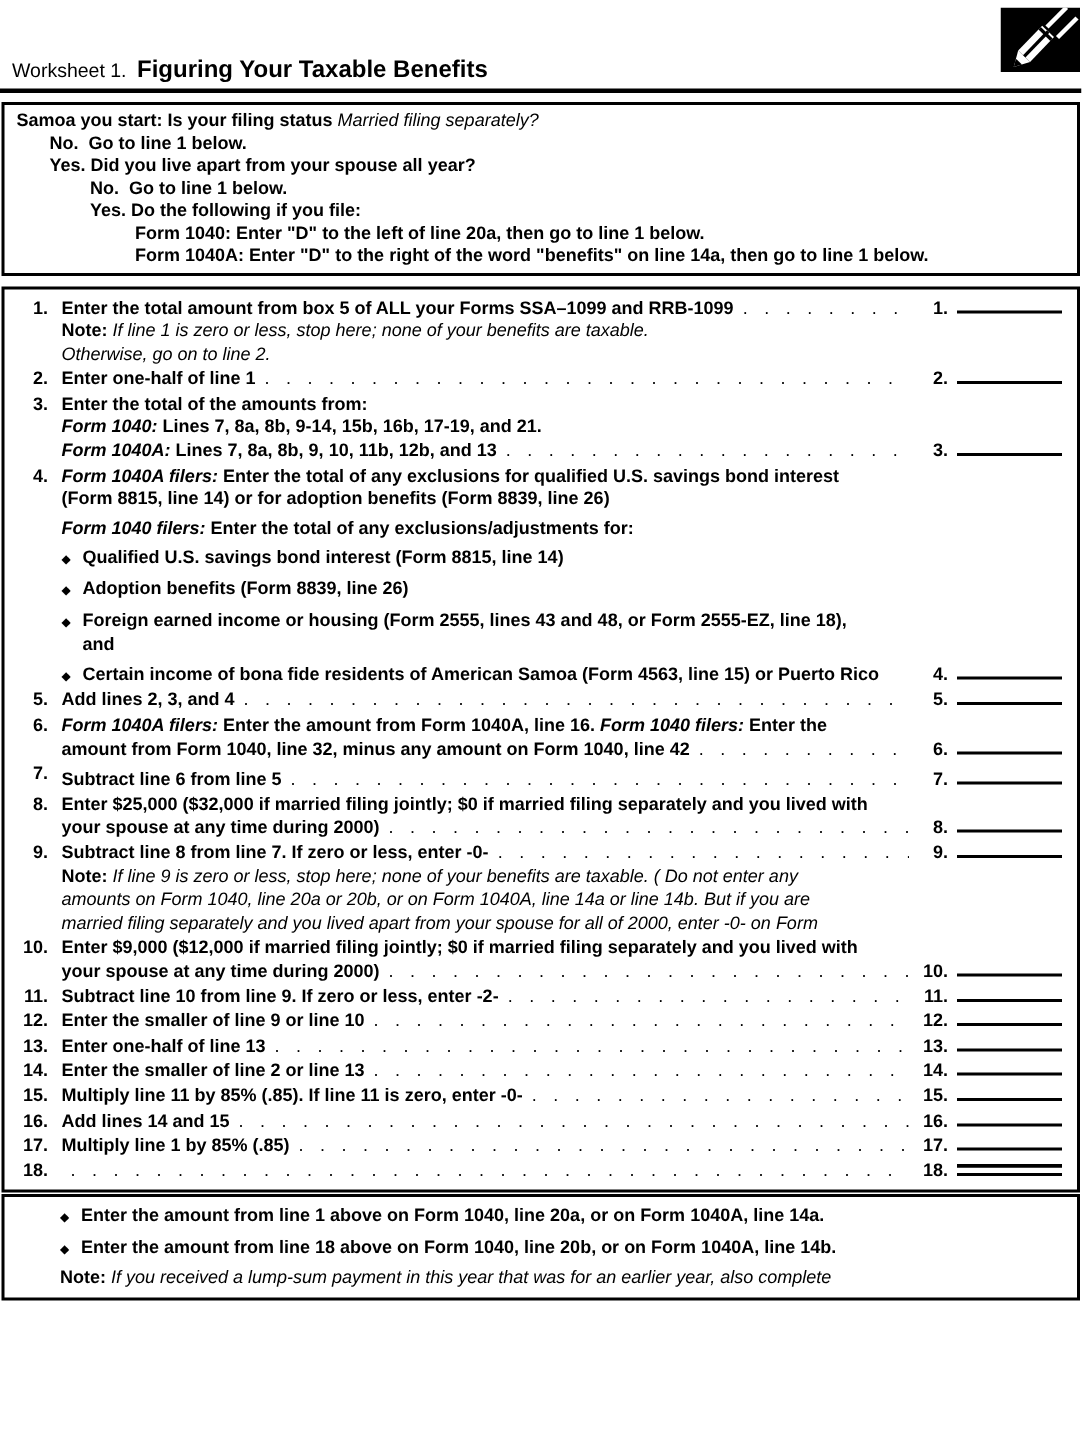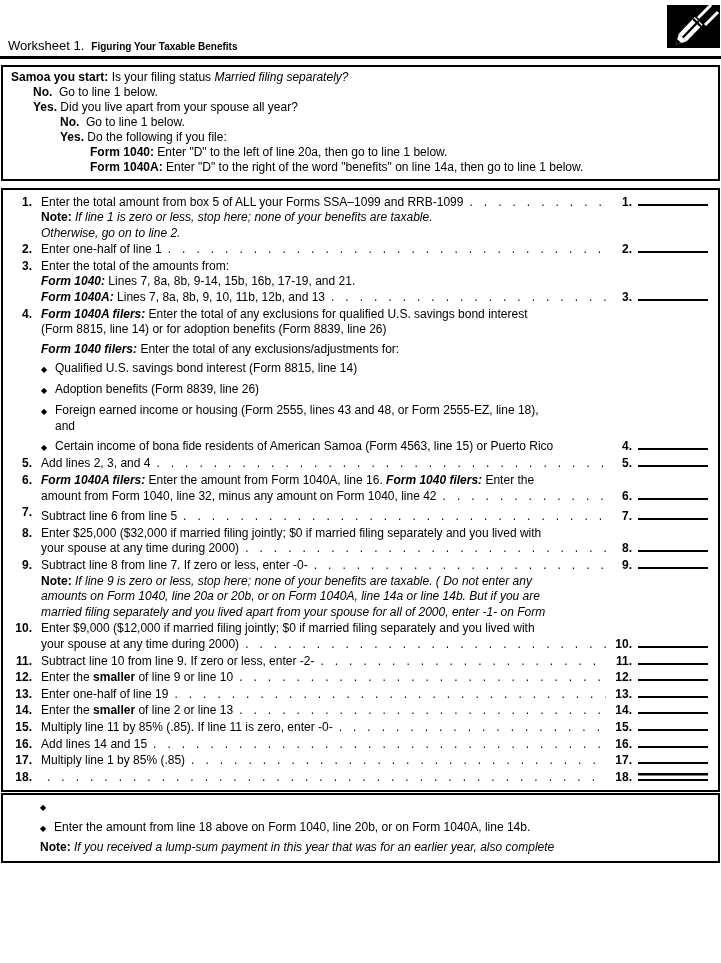--- a/index.html
+++ b/index.html
@@ -2,32 +2,32 @@
 <html><head>
 <meta charset="utf-8">
 <style>
   html,body{margin:0;padding:0;background:#fff;}
   body{width:721px;height:963px;color:#000;
        font-family:"Liberation Sans",sans-serif;font-size:12px;}
   .page{position:relative;width:721px;height:963px;overflow:hidden;}
 
   
   .title-row{margin:38px 0 0 8px;font-size:13px;white-space:pre;}
-  .title-main{font-weight:bold;font-size:10px;margin-left:7px;}
+  .title-main{font-weight:bold;font-size:16px;margin-left:7px;}
   .pencil{position:absolute;top:5px;right:1px;width:53px;height:43px;}
   .title-rule{height:2.5px;background:#000;margin-top:3px;}
 
   
   .box{border:2.5px solid #000;margin:0 1px;}
   .box-a{margin-top:6px;padding:3px 8px 4px;line-height:15px;}
   .box-b{margin-top:7px;padding:4px 10px 5px 9px;line-height:15.6px;}
   .box-c{margin-top:1px;padding:5px 10px 5px 37px;line-height:15.5px;}
 
   .bys-line{white-space:pre;}
-  .st-n{font-weight:normal;font-style:normal;}
+  .st-n{font-weight:bold;font-style:normal;}
   .st-b{font-weight:bold;}
   .st-i{font-style:italic;}
   .st-bi{font-weight:bold;font-style:italic;}
 
   
   .item{display:flex;margin-top:1px;}
   .inum{flex:none;width:20px;text-align:right;font-weight:bold;}
   .ibody{flex:1;margin-left:9px;min-width:0;}
   .wline{display:flex;align-items:baseline;white-space:pre;}
   .wline.gap{margin-top:4px;}
@@ -142,21 +142,21 @@
           <div class="wline"><span class="txt"><span class="st-n">Enter $25,000 ($32,000 if married filing jointly; $0 if married filing separately and you lived with</span></span></div>
           <div class="wline"><span class="txt"><span class="st-n">your spouse at any time during 2000)</span></span><span class="dots">.............................................</span><span class="ansnum">8.</span><span class="ansline"></span></div>
         </div>
       </div>
       <div class="item">
         <div class="inum">9.</div>
         <div class="ibody">
           <div class="wline"><span class="txt"><span class="st-n">Subtract line 8 from line 7. If zero or less, enter -0-</span></span><span class="dots">.............................................</span><span class="ansnum">9.</span><span class="ansline"></span></div>
           <div class="wline"><span class="txt"><span class="st-b">Note:</span><span class="st-i"> If line 9 is zero or less, stop here; none of your benefits are taxable. ( Do not enter any</span></span></div>
           <div class="wline"><span class="txt"><span class="st-i">amounts on Form 1040, line 20a or 20b, or on Form 1040A, line 14a or line 14b. But if you are</span></span></div>
-          <div class="wline"><span class="txt"><span class="st-i">married filing separately and you lived apart from your spouse for all of 2000, enter -1- on Form</span></span></div>
+          <div class="wline"><span class="txt"><span class="st-i">married filing separately and you lived apart from your spouse for all of 2000, enter -0- on Form</span></span></div>
         </div>
       </div>
       <div class="item">
         <div class="inum">10.</div>
         <div class="ibody">
           <div class="wline"><span class="txt"><span class="st-n">Enter $9,000 ($12,000 if married filing jointly; $0 if married filing separately and you lived with</span></span></div>
           <div class="wline"><span class="txt"><span class="st-n">your spouse at any time during 2000)</span></span><span class="dots">.............................................</span><span class="ansnum">10.</span><span class="ansline"></span></div>
         </div>
       </div>
       <div class="item">
@@ -167,21 +167,21 @@
       </div>
       <div class="item">
         <div class="inum">12.</div>
         <div class="ibody">
           <div class="wline"><span class="txt"><span class="st-n">Enter the </span><span class="st-b">smaller</span><span class="st-n"> of line 9 or line 10</span></span><span class="dots">.............................................</span><span class="ansnum">12.</span><span class="ansline"></span></div>
         </div>
       </div>
       <div class="item">
         <div class="inum">13.</div>
         <div class="ibody">
-          <div class="wline"><span class="txt"><span class="st-n">Enter one-half of line 19</span></span><span class="dots">.............................................</span><span class="ansnum">13.</span><span class="ansline"></span></div>
+          <div class="wline"><span class="txt"><span class="st-n">Enter one-half of line 13</span></span><span class="dots">.............................................</span><span class="ansnum">13.</span><span class="ansline"></span></div>
         </div>
       </div>
       <div class="item">
         <div class="inum">14.</div>
         <div class="ibody">
           <div class="wline"><span class="txt"><span class="st-n">Enter the </span><span class="st-b">smaller</span><span class="st-n"> of line 2 or line 13</span></span><span class="dots">.............................................</span><span class="ansnum">14.</span><span class="ansline"></span></div>
         </div>
       </div>
       <div class="item">
         <div class="inum">15.</div>
@@ -203,18 +203,18 @@
       </div>
       <div class="item">
         <div class="inum">18.</div>
         <div class="ibody">
           <div class="wline"><span class="dots">.............................................</span><span class="ansnum">18.</span><span class="ansline double"></span></div>
         </div>
       </div>
     </div>
 
   <div class="box box-c" id="box-c">
-      <div class="fline fgap"><span class="bullet">◆</span></div>
+      <div class="fline fgap"><span class="bullet">◆</span><span class="txt"><span class="st-n">Enter the amount from line 1 above on Form 1040, line 20a, or on Form 1040A, line 14a.</span></span></div>
       <div class="fline fgap"><span class="bullet">◆</span><span class="txt"><span class="st-n">Enter the amount from line 18 above on Form 1040, line 20b, or on Form 1040A, line 14b.</span></span></div>
       <div class="fline"><span class="txt"><span class="st-b">Note:</span><span class="st-i"> If you received a lump-sum payment in this year that was for an earlier year, also complete</span></span></div>
     </div>
 
 </div>
 
 </body></html>

